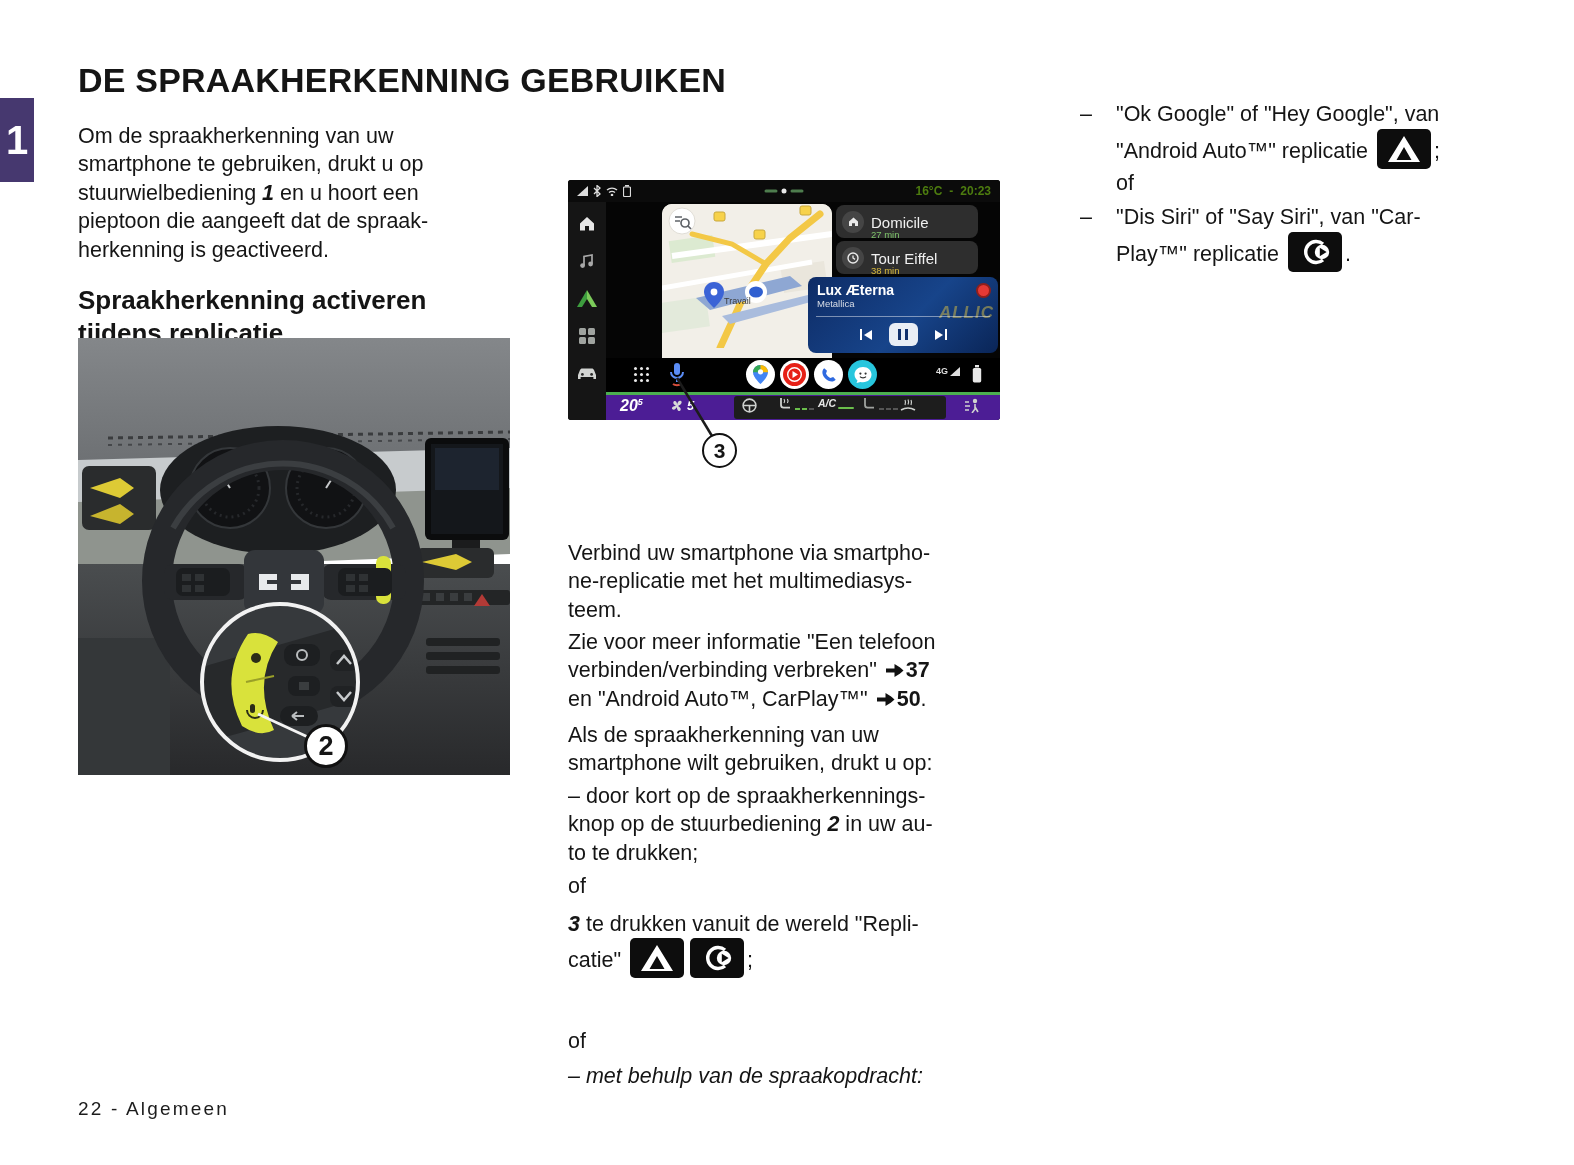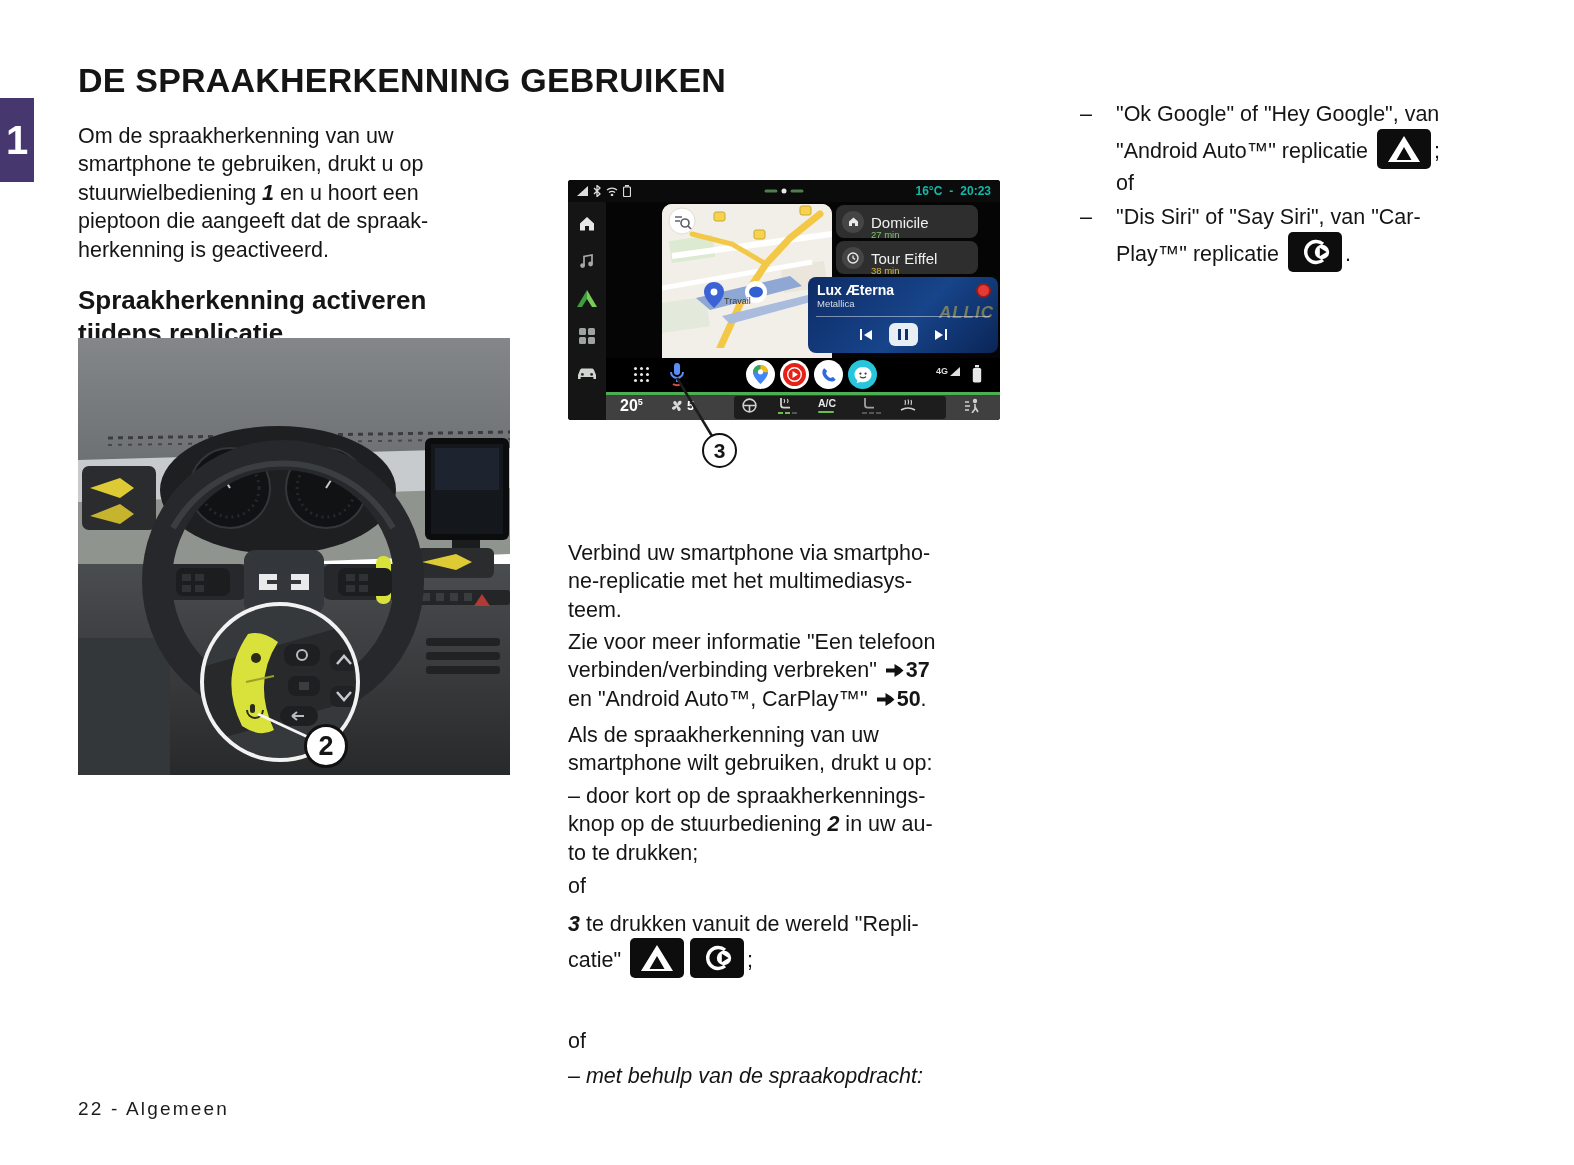--- a/index.html
+++ b/index.html
@@ -24,21 +24,21 @@
   .ritem{display:flex;margin-bottom:6px;}
   .rmark{width:36px;flex:0 0 36px;font-size:21.5px;line-height:28.5px;}
   .rtext{font-size:21.5px;line-height:28.5px;white-space:pre-line;}
   
   .screen{left:568px;top:180px;width:432px;height:240px;background:#000;border-radius:3px;overflow:hidden;display:flex;flex-direction:column;}
   .statusbar{height:22px;background:#0b0b0b;display:flex;align-items:center;padding:0 9px;position:relative;}
   .st-left{display:flex;align-items:center;gap:5px;}
   .st-center{position:absolute;left:50%;top:50%;transform:translate(-50%,-50%);display:flex;align-items:center;gap:4px;}
   .dash{width:13px;height:3px;background:#4e7d4e;border-radius:2px;}
   .dotw{width:5px;height:5px;border-radius:50%;background:#e8e8e8;}
-  .st-right{margin-left:auto;color:#14b8a6;font-size:12px;font-weight:700;display:flex;gap:7px;}
+  .st-right{margin-left:auto;color:#4d7c0f;font-size:12px;font-weight:700;display:flex;gap:7px;}
   .scr-body{flex:1;display:flex;}
   .rail{width:38px;background:#151515;display:flex;flex-direction:column;align-items:center;padding-top:13px;gap:21px;}
   .scr-main{flex:1;display:flex;flex-direction:column;}
   .main-area{height:156px;position:relative;background:#050505;}
   
   .mapcard{position:absolute;left:56px;top:2px;width:170px;height:172px;background:#f2efe8;border-radius:10px;overflow:hidden;}
   .pinlabel{position:absolute;left:62px;top:92px;font-size:9px;color:#3c3c3c;}
   .glogo{position:absolute;right:10px;bottom:6px;font-size:11px;font-weight:700;color:#6b6b6b;letter-spacing:.3px;}
   
   .dest{position:absolute;left:230px;width:130px;height:33px;background:#2e2e2e;border-radius:8px;display:flex;align-items:center;padding:0 6px;gap:7px;}
@@ -61,26 +61,26 @@
   .pausebtn i{display:block;width:3px;height:11px;background:#11306b;}
   .skip{display:flex;align-items:center;gap:2px;}
   
   .appbar{height:34px;position:relative;background:#000;}
   .dots9{position:absolute;left:28px;top:9px;width:17px;height:17px;display:grid;grid-template-columns:repeat(3,3px);grid-template-rows:repeat(3,3px);gap:3px;}
   .dots9 b{background:#e8e8e8;border-radius:50%;}
   .dockcirc{position:absolute;top:2px;width:29px;height:29px;border-radius:50%;background:#fff;display:flex;align-items:center;justify-content:center;}
   .netgrp{position:absolute;right:40px;top:8px;color:#dedede;font-size:9px;font-weight:700;display:flex;align-items:flex-end;gap:2px;}
   
   .greenline{height:3px;background:#4caf50;}
-  .climate{height:25px;background:#404040;position:relative;color:#cfd2cf;}
+  .climate{height:25px;background:#4c1d95;position:relative;color:#cfd2cf;font-style:italic;}
   .centerpanel{position:absolute;left:128px;top:1px;width:212px;bottom:1px;background:#1d1d1d;border-radius:3px;}
   .tempro{position:absolute;left:14px;top:2px;color:#fff;font-weight:700;font-size:16px;}
   .tempro sup{font-size:9px;font-weight:700;}
   .fangrp{position:absolute;left:64px;top:3px;display:flex;align-items:center;gap:3px;color:#fff;font-weight:700;font-size:13px;}
-  .clicon{position:absolute;top:3px;display:flex;flex-direction:column;align-items:flex-start;gap:2px;}
+  .clicon{position:absolute;top:3px;display:flex;flex-direction:row;align-items:flex-end;gap:2px;}
   .gbar{width:16px;height:2px;background:#6abf4b;border-radius:1px;}
   .gbars{display:flex;gap:2px;}
   .gbars i{width:5px;height:2px;background:#6abf4b;}
   .gbars i.dim{background:#555;}
   .acfont{font-size:10.5px;font-weight:700;color:#e8e8e8;line-height:11px;}
   
   .m1{left:568px;top:517px;width:442px;}
   .m2{left:568px;top:606px;width:448px;}
   .m3{left:568px;top:699px;width:442px;}
   .m4{left:568px;top:760px;width:448px;}

